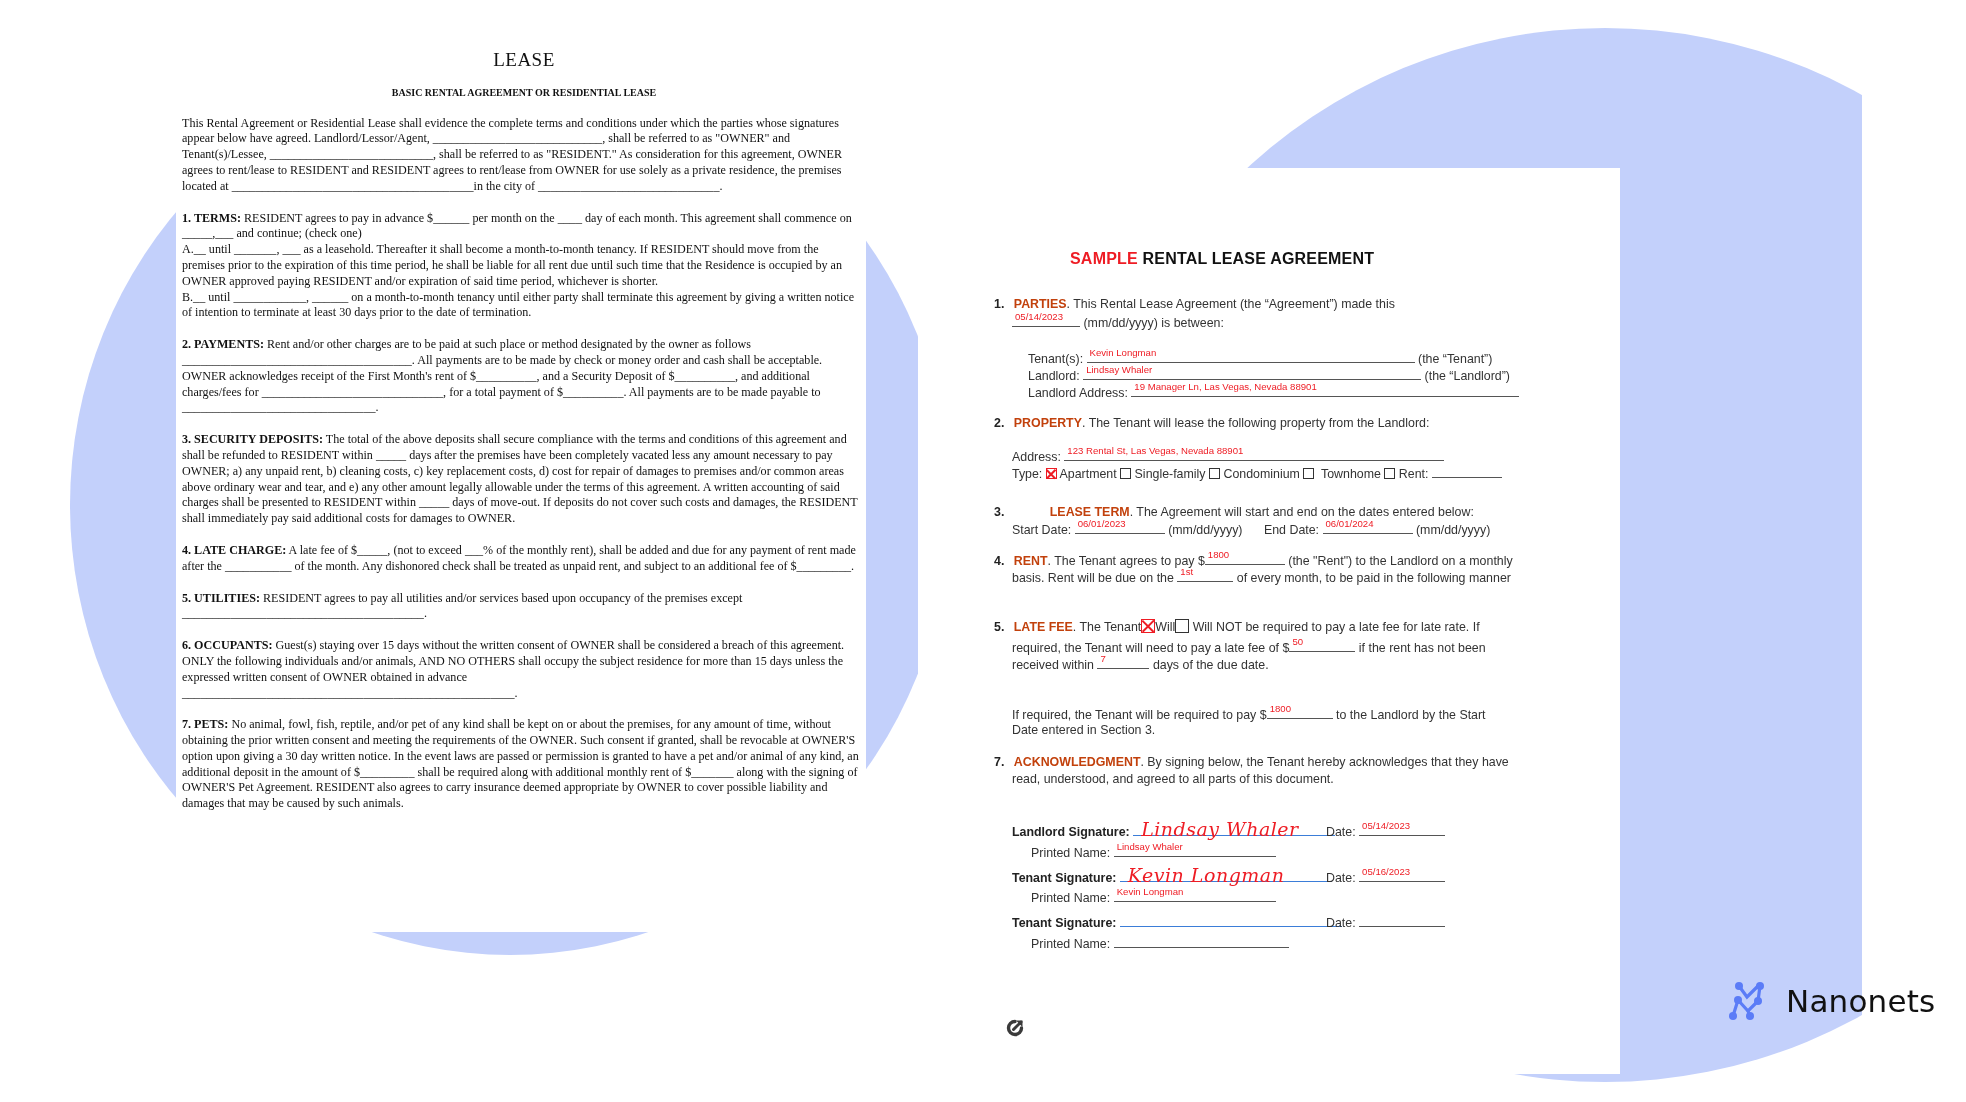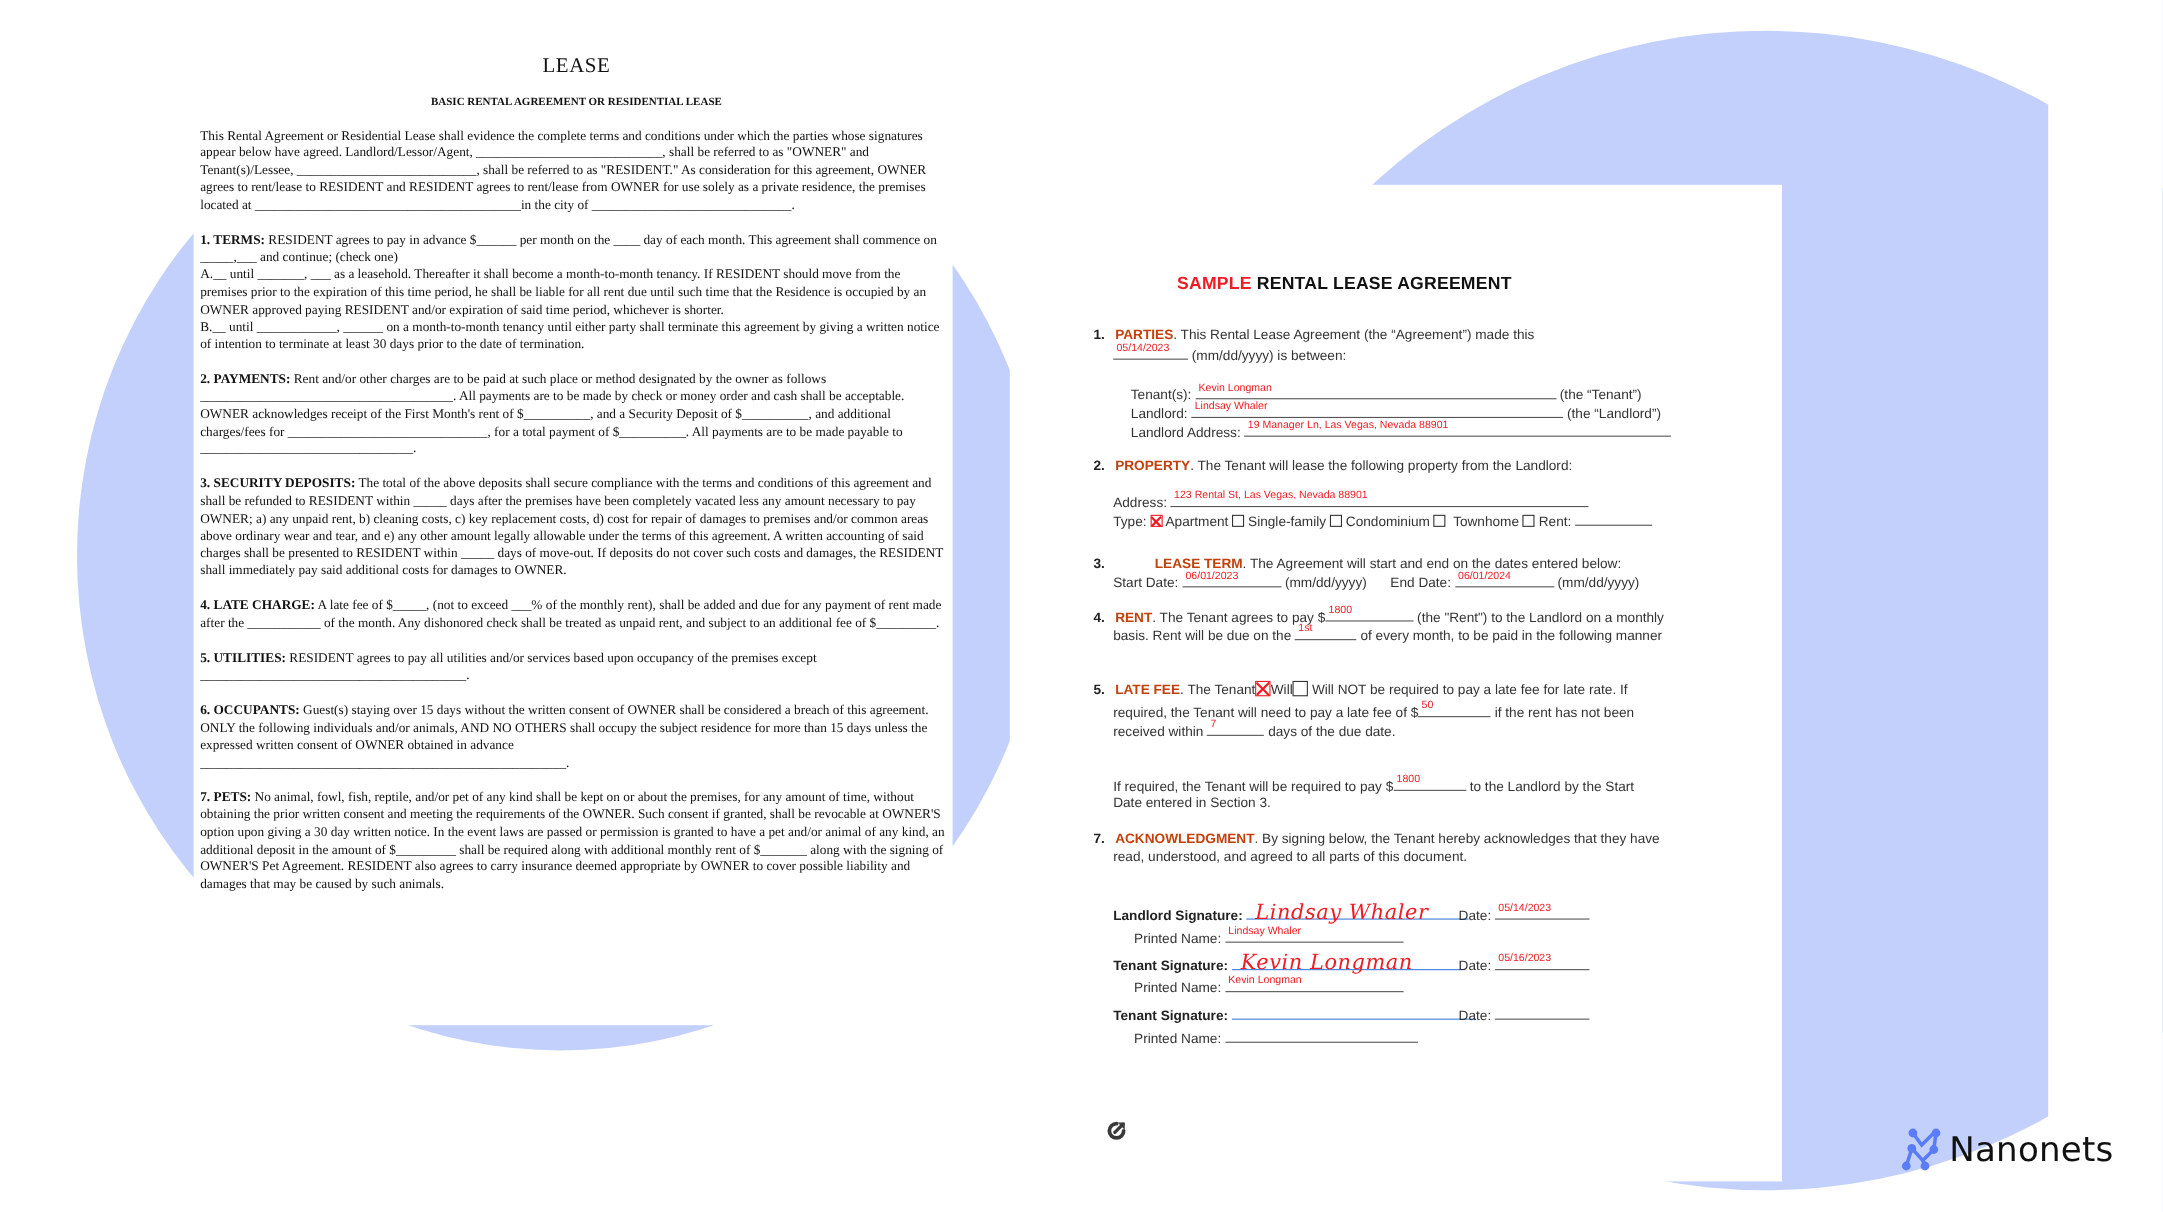--- a/index.html
+++ b/index.html
@@ -49,21 +49,21 @@
     content: ""; position: absolute; left: 50%; top: 50%; width: 130%; height: 1.5px; background: #ee1c24;
     transform-origin: center;
   }
   .cbox.on::before { transform: translate(-50%,-50%) rotate(45deg); }
   .cbox.on::after { transform: translate(-50%,-50%) rotate(-45deg); }
   .sig { font-family: "DejaVu Serif", serif; font-style: italic; color: #ee1c24; font-size: 19px; position: absolute; left: 8px; bottom: -3px; letter-spacing: 0.5px; }
   .sig-label { font-weight: bold; color: #222; }
 
   #share-icon { position: absolute; left: 1004px; top: 1017px; width: 22px; height: 22px; }
 
-  #logo { position: absolute; left: 1728px; top: 1024px; display: flex; align-items: center; gap: 2px; justify-content: space-between; }
+  #logo { position: absolute; left: 1728px; top: 980px; display: flex; align-items: center; gap: 16px; justify-content: space-between; }
   #logo-text { font-family: "DejaVu Sans", sans-serif; font-size: 31px; color: #111; font-weight: 500; letter-spacing: 0.2px; }
 </style>
 </head>
 <body>
 
 <div id="blob-left-clip">
   <div class="blob" id="blob-left"></div>
 </div>
 <div id="blob-right-clip">
   <div class="blob" id="blob-right"></div>

